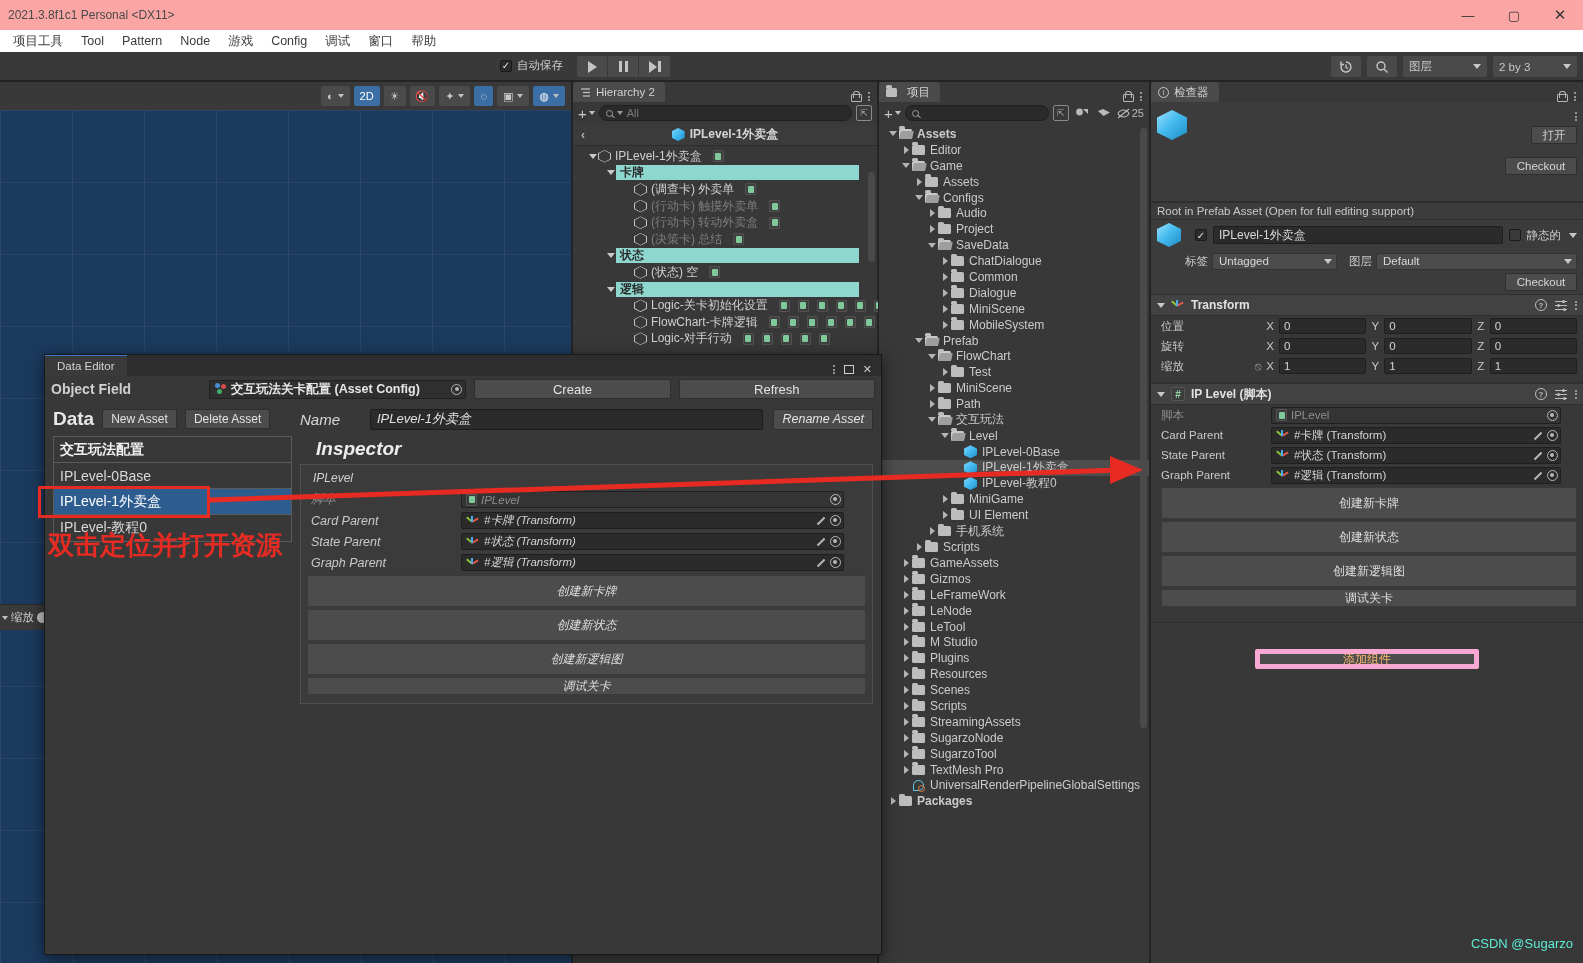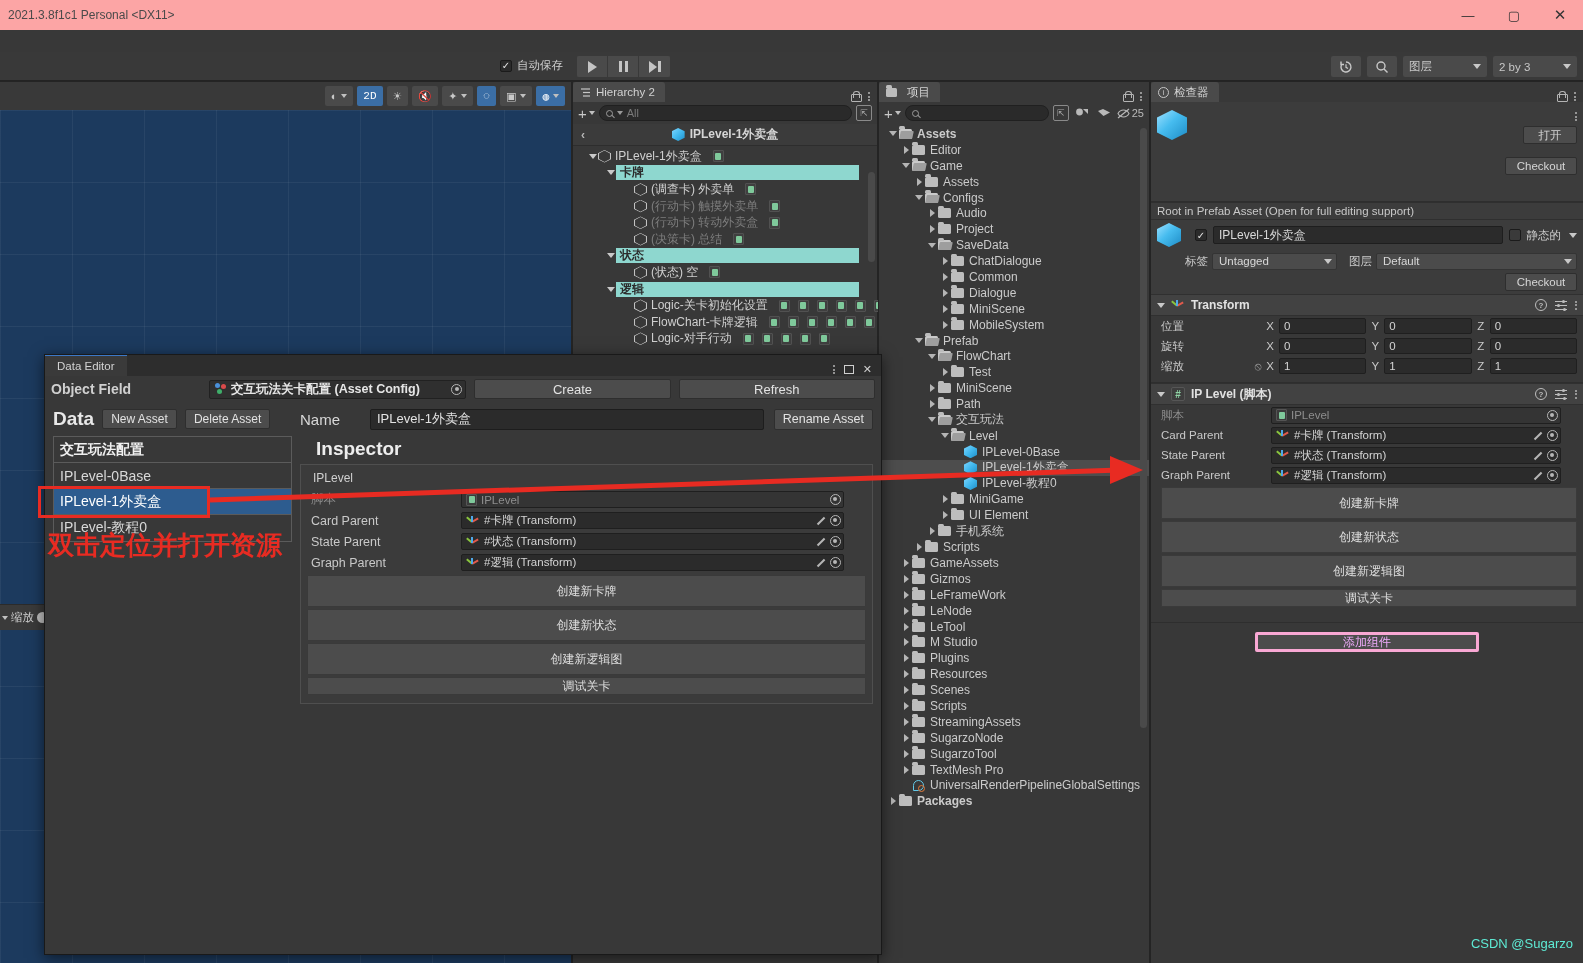--- a/index.html
+++ b/index.html
@@ -106,21 +106,21 @@
 
   
   .scene-toolbar {
     position:absolute; left:0; top:0; width:100%; height:28px; background:#393939;
     display:flex; align-items:center; justify-content:flex-end; padding-right:6px; gap:4px;
   }
   .sv-btn {
     height: 20px; background: #4a4a4a; border-radius: 2px; display: flex; align-items:center;
     justify-content:center; padding: 0 6px; color: #c8c8c8; font-size: 11px; gap:4px;
   }
-  .sv-btn.active { background: #3b6ea5; color:#fff;font-family:Liberation Mono, monospace; }
+  .sv-btn.active { background: #3b6ea5; color:#fff; }
   .scene-canvas {
     position:absolute; left:0; top:28px; right:0; bottom:0;
     background:
       repeating-linear-gradient(to right, rgba(255,255,255,0.055) 0 1px, transparent 1px 72px),
       repeating-linear-gradient(to bottom, rgba(255,255,255,0.055) 0 1px, transparent 1px 72px),
       #1c3a5e;
   }
   .autosave-row {
     position:absolute; right: 8px; top: 4px; display:flex; align-items:center; gap:5px;
     color:#d0d0d0; font-size:11.5px;
@@ -259,22 +259,22 @@
   .script-mini i{width:6px;height:7px;background:#7fc99b;border-radius:1px;}
   .wide-btn {
     margin: 2px 6px 0 10px; height: 32px; background:#4c4c4c; border:1px solid #3a3a3a;
     display:flex; align-items:center; justify-content:center; color:#dedede; font-size:12px; border-radius:1px;
   }
   .thin-btn {
     margin: 2px 6px 0 10px; height: 18px; background:#4c4c4c; border:1px solid #3a3a3a;
     display:flex; align-items:center; justify-content:center; color:#dedede; font-size:12px; border-radius:1px;
   }
   .addcomp {
-    margin: 9px auto 0 auto; width: 224px; height:20px; background:#4c4c4c; border:3px solid #f9a8d4;
-    display:flex;align-items:center;justify-content:center;color:#f0abfc;font-size:12px;border-radius:2px;
+    margin: 26px auto 0 auto; width: 224px; height:20px; background:#4c4c4c; border:5px solid #f9a8d4;
+    display:flex;align-items:center;justify-content:center;color:#fdba74;font-size:12px;border-radius:2px;
   }
 
   
   .de-window {
     position:absolute; background:#383838; border:1px solid #191919;
     box-shadow: 0 3px 14px rgba(0,0,0,0.55);
   }
   .de-tabrow { height:21px; background:#2d2d2d; display:flex; align-items:flex-end; position:relative;}
   .de-tab {
     height:21px; background:#3a3a3a; color:#d2d2d2; font-size:11.5px;
@@ -303,21 +303,21 @@
   .de-rowtop { display:flex; align-items:center; gap:8px; margin-bottom:6px;}
   .de-data-label { color:#e8e8e8; font-size:19px; font-weight:bold;}
   .de-smbtn { height:20px;background:#4c4c4c;border:1px solid #2e2e2e;border-radius:2px;color:#e2e2e2;font-size:12px;
     display:flex;align-items:center;justify-content:center;padding:0 8px;}
   .de-list { border:1px solid #5b5b5b; }
   .de-item { height:26px; display:flex; align-items:center; padding-left:6px; color:#d8d8d8; font-size:14px;
     border-bottom:1px solid #5b5b5b;}
   .de-item:last-child{border-bottom:none;}
   .de-item.header-item { font-weight:bold; color:#efefef;}
   .de-item.selected { background:#2d5c8f; color:#ffffff; }
-  .de-right { flex:1; padding: 4px 8px 0 0;}
+  .de-right { flex:1; padding: 4px 8px 0 0; font-style: italic;}
   .de-name-row { display:flex; align-items:center; gap:10px; height:26px;}
   .de-name-label{color:#d8d8d8;font-size:15px;width:60px;flex:none;}
   .de-name-input{flex:1;height:21px;background:#2b2b2b;border:1px solid #1d1d1d;border-radius:2px;color:#e2e2e2;font-size:13px;display:flex;align-items:center;padding:0 6px;}
   .de-rename{height:21px;background:#4c4c4c;border:1px solid #2e2e2e;border-radius:2px;color:#e2e2e2;font-size:12.5px;display:flex;align-items:center;justify-content:center;padding:0 8px;}
   .de-inspector-title{color:#ededed;font-size:19px;font-weight:bold;margin:6px 0 4px 16px;}
   .de-insp-box{border:1px solid #4f4f4f;background:#3b3b3b;padding:4px 6px 8px 6px;}
   .de-iplevel-label{color:#d0d0d0;font-size:12px;padding:2px 0 4px 6px;}
 
   
   .red-rect {
@@ -337,20 +337,31 @@
 
   <div class="titlebar">
     <div class="title">2021.3.8f1c1 Personal &lt;DX11&gt;</div>
     <div class="winbtns">
       <div class="winbtn">—</div>
       <div class="winbtn">▢</div>
       <div class="winbtn close-x">✕</div>
     </div>
   </div>
 
+  <div class="menubar" id="menubar">
+      <div class="menuitem">项目工具</div>
+      <div class="menuitem">Tool</div>
+      <div class="menuitem">Pattern</div>
+      <div class="menuitem">Node</div>
+      <div class="menuitem">游戏</div>
+      <div class="menuitem">Config</div>
+      <div class="menuitem">调试</div>
+      <div class="menuitem">窗口</div>
+      <div class="menuitem">帮助</div>
+    </div>
 
   <div class="unity-toolbar">
     <div class="play-group">
       <div class="play-btn">
           <span class="tri-right"></span>
         </div>
       <div class="play-btn">
           <span class="pause-ico">
             <i></i>
             <i></i>
@@ -1036,21 +1047,21 @@
       </div>
     </div>
 
     <div class="insp-header">
       <span class="big-cube"></span>
       <span class="kebab" style="position:absolute;right:6px;top:10px;">
           <i></i>
           <i></i>
           <i></i>
         </span>
-      <div class="btn-grey" style="position:absolute;right:6px;top:24px;width:54px;text-align:right;">打开</div>
+      <div class="btn-grey" style="position:absolute;right:6px;top:24px;width:46px;text-align:right;">打开</div>
     </div>
     <div style="height:22px;background:#3c3c3c;position:relative;">
       <div class="btn-grey" style="position:absolute;right:6px;top:1px;width:72px;">Checkout</div>
     </div>
     <div style="height:24px;background:#3c3c3c;border-bottom:1px solid #2e2e2e;"></div>
     <div class="insp-sub">Root in Prefab Asset (Open for full editing support)</div>
 
     <div style="height:30px;background:#3c3c3c;display:flex;align-items:center;padding:0 6px;gap:6px;">
       <span class="big-cube" style="width:24px;height:24px;"></span>
       <span class="cbox">✓</span>

